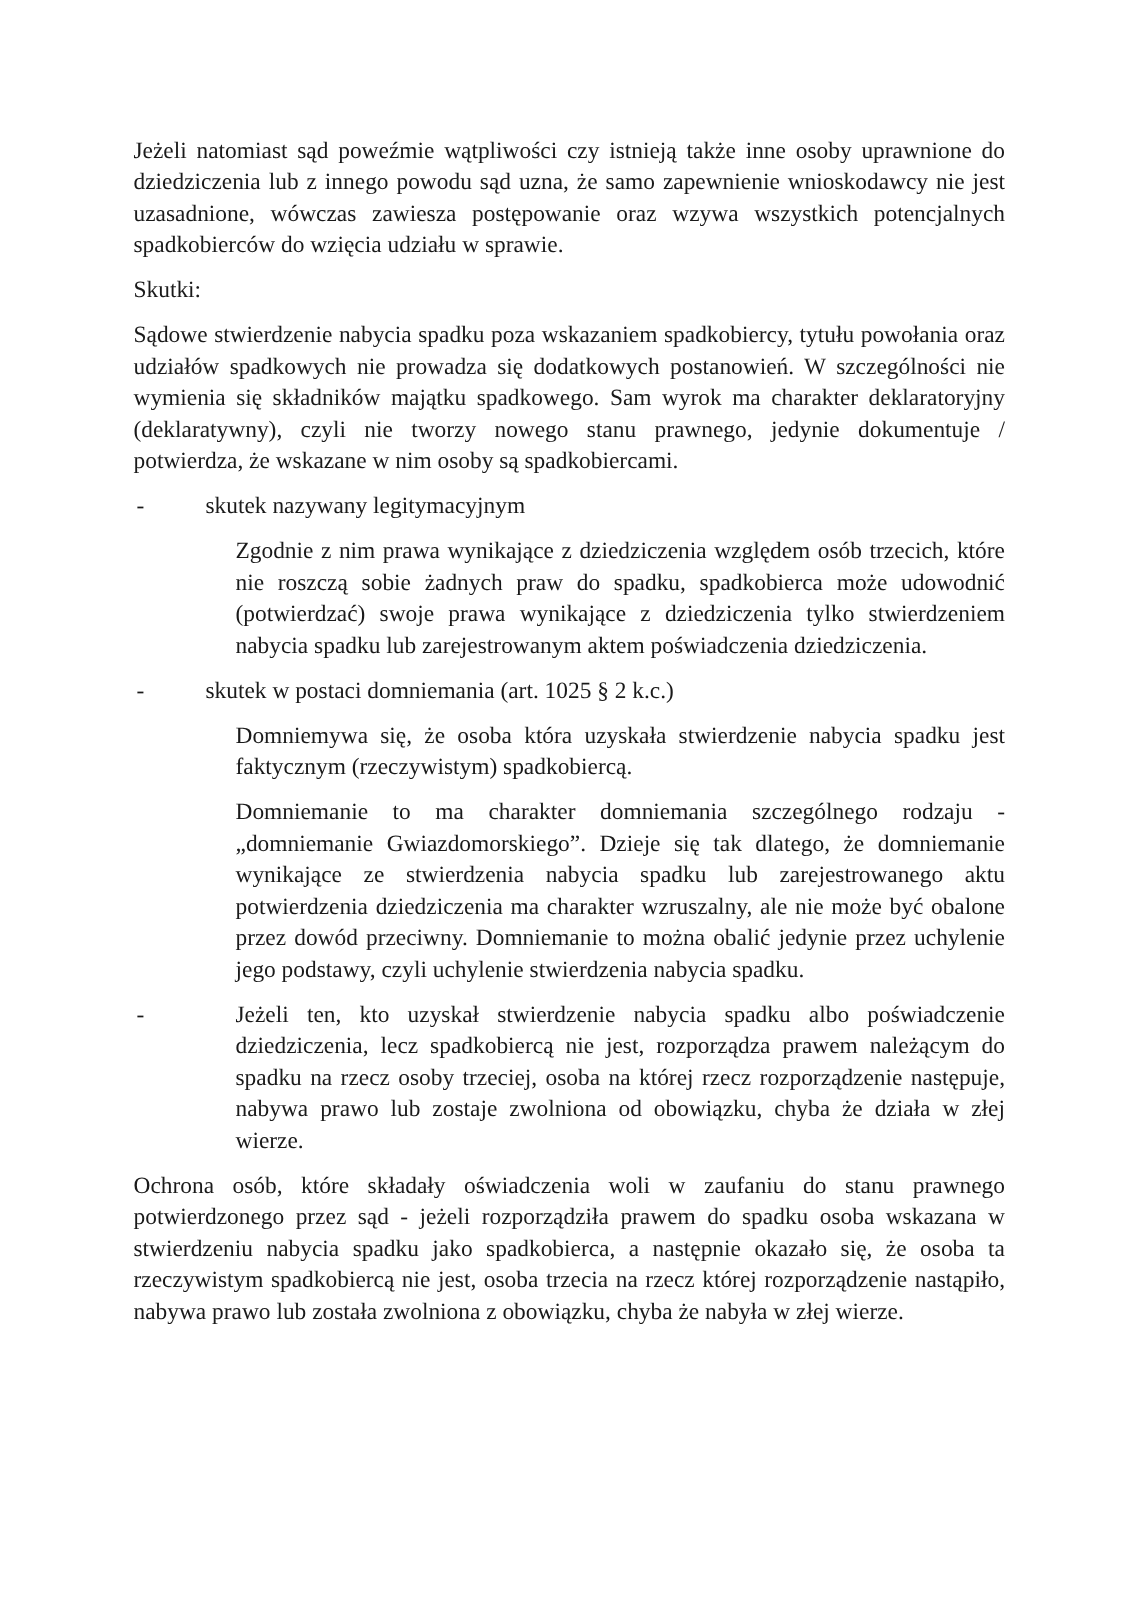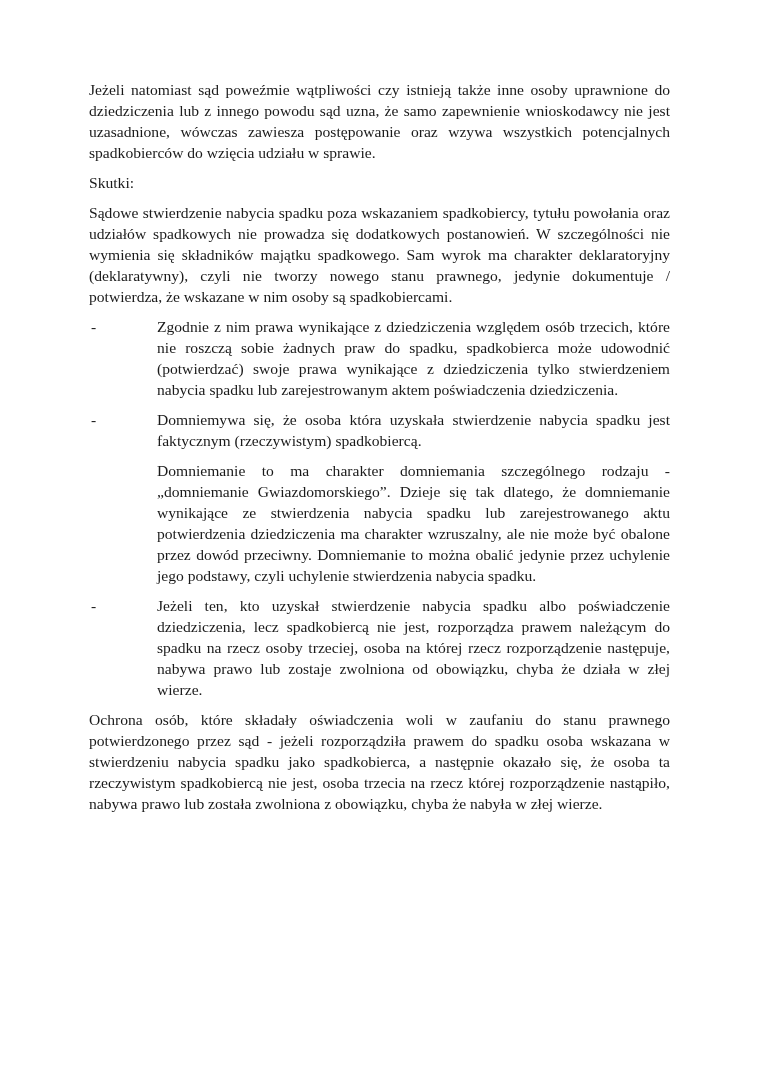--- a/index.html
+++ b/index.html
@@ -1,42 +1,44 @@
 <!DOCTYPE html>
 <html><head>
 <meta charset="utf-8">
 <style>
   html, body { margin: 0; padding: 0; background: #ffffff; }
   body { width: 760px; height: 1075px; position: relative; overflow: hidden; }
   .page {
-    position: absolute; left: 89px; top: 79px; width: 581px;
+    position: absolute; left: 89px; top: 90px; width: 581px;
     font-family: "Liberation Serif", serif; font-size: 15.6px; line-height: 21px;
     color: #1a1a1a;
   }
   p { margin: 0 0 9px 0; text-align: justify; }
   .bullet { position: relative; padding-left: 48px; margin: 0 0 9px 0; }
   .bullet .dash { position: absolute; left: 2px; top: 0; }
   .indent { margin-left: 68px; }
 </style>
 </head>
 <body>
 
 <div class="page">
   <p>Jeżeli natomiast sąd poweźmie wątpliwości czy istnieją także inne osoby uprawnione do dziedziczenia lub z innego powodu sąd uzna, że samo zapewnienie wnioskodawcy nie jest uzasadnione, wówczas zawiesza postępowanie oraz wzywa wszystkich potencjalnych spadkobierców do wzięcia udziału w sprawie.</p>
   <p>Skutki:</p>
 
   <p>Sądowe stwierdzenie nabycia spadku poza wskazaniem spadkobiercy, tytułu powołania oraz udziałów spadkowych nie prowadza się dodatkowych postanowień. W szczególności nie wymienia się składników majątku spadkowego. Sam wyrok ma charakter deklaratoryjny (deklaratywny), czyli nie tworzy nowego stanu prawnego, jedynie dokumentuje / potwierdza, że wskazane w nim osoby są spadkobiercami.</p>
 
   <div class="bullet">
     <span class="dash">-</span>
+    <span>skutek nazywany legitymacyjnym</span>
   </div>
   <p class="indent">Zgodnie z nim prawa wynikające z dziedziczenia względem osób trzecich, które nie roszczą sobie żadnych praw do spadku, spadkobierca może udowodnić (potwierdzać) swoje prawa wynikające z dziedziczenia tylko stwierdzeniem nabycia spadku lub zarejestrowanym aktem poświadczenia dziedziczenia.</p>
 
   <div class="bullet">
     <span class="dash">-</span>
+    <span>skutek w postaci domniemania (art. 1025 § 2 k.c.)</span>
   </div>
   <p class="indent">Domniemywa się, że osoba która uzyskała stwierdzenie nabycia spadku jest faktycznym (rzeczywistym) spadkobiercą.</p>
   <p class="indent">Domniemanie to ma charakter domniemania szczególnego rodzaju - „domniemanie Gwiazdomorskiego”. Dzieje się tak dlatego, że domniemanie wynikające ze stwierdzenia nabycia spadku lub zarejestrowanego aktu potwierdzenia dziedziczenia ma charakter wzruszalny, ale nie może być obalone przez dowód przeciwny. Domniemanie to można obalić jedynie przez uchylenie jego podstawy, czyli uchylenie stwierdzenia nabycia spadku.</p>
 
   <div class="bullet">
     <span class="dash">-</span>
   </div>
   <p class="indent">Jeżeli ten, kto uzyskał stwierdzenie nabycia spadku albo poświadczenie dziedziczenia, lecz spadkobiercą nie jest, rozporządza prawem należącym do spadku na rzecz osoby trzeciej, osoba na której rzecz rozporządzenie następuje, nabywa prawo lub zostaje zwolniona od obowiązku, chyba że działa w złej wierze.</p>
 
   <p>Ochrona osób, które składały oświadczenia woli w zaufaniu do stanu prawnego potwierdzonego przez sąd - jeżeli rozporządziła prawem do spadku osoba wskazana w stwierdzeniu nabycia spadku jako spadkobierca, a następnie okazało się, że osoba ta rzeczywistym spadkobiercą nie jest, osoba trzecia na rzecz której rozporządzenie nastąpiło, nabywa prawo lub została zwolniona z obowiązku, chyba że nabyła w złej wierze.</p>

